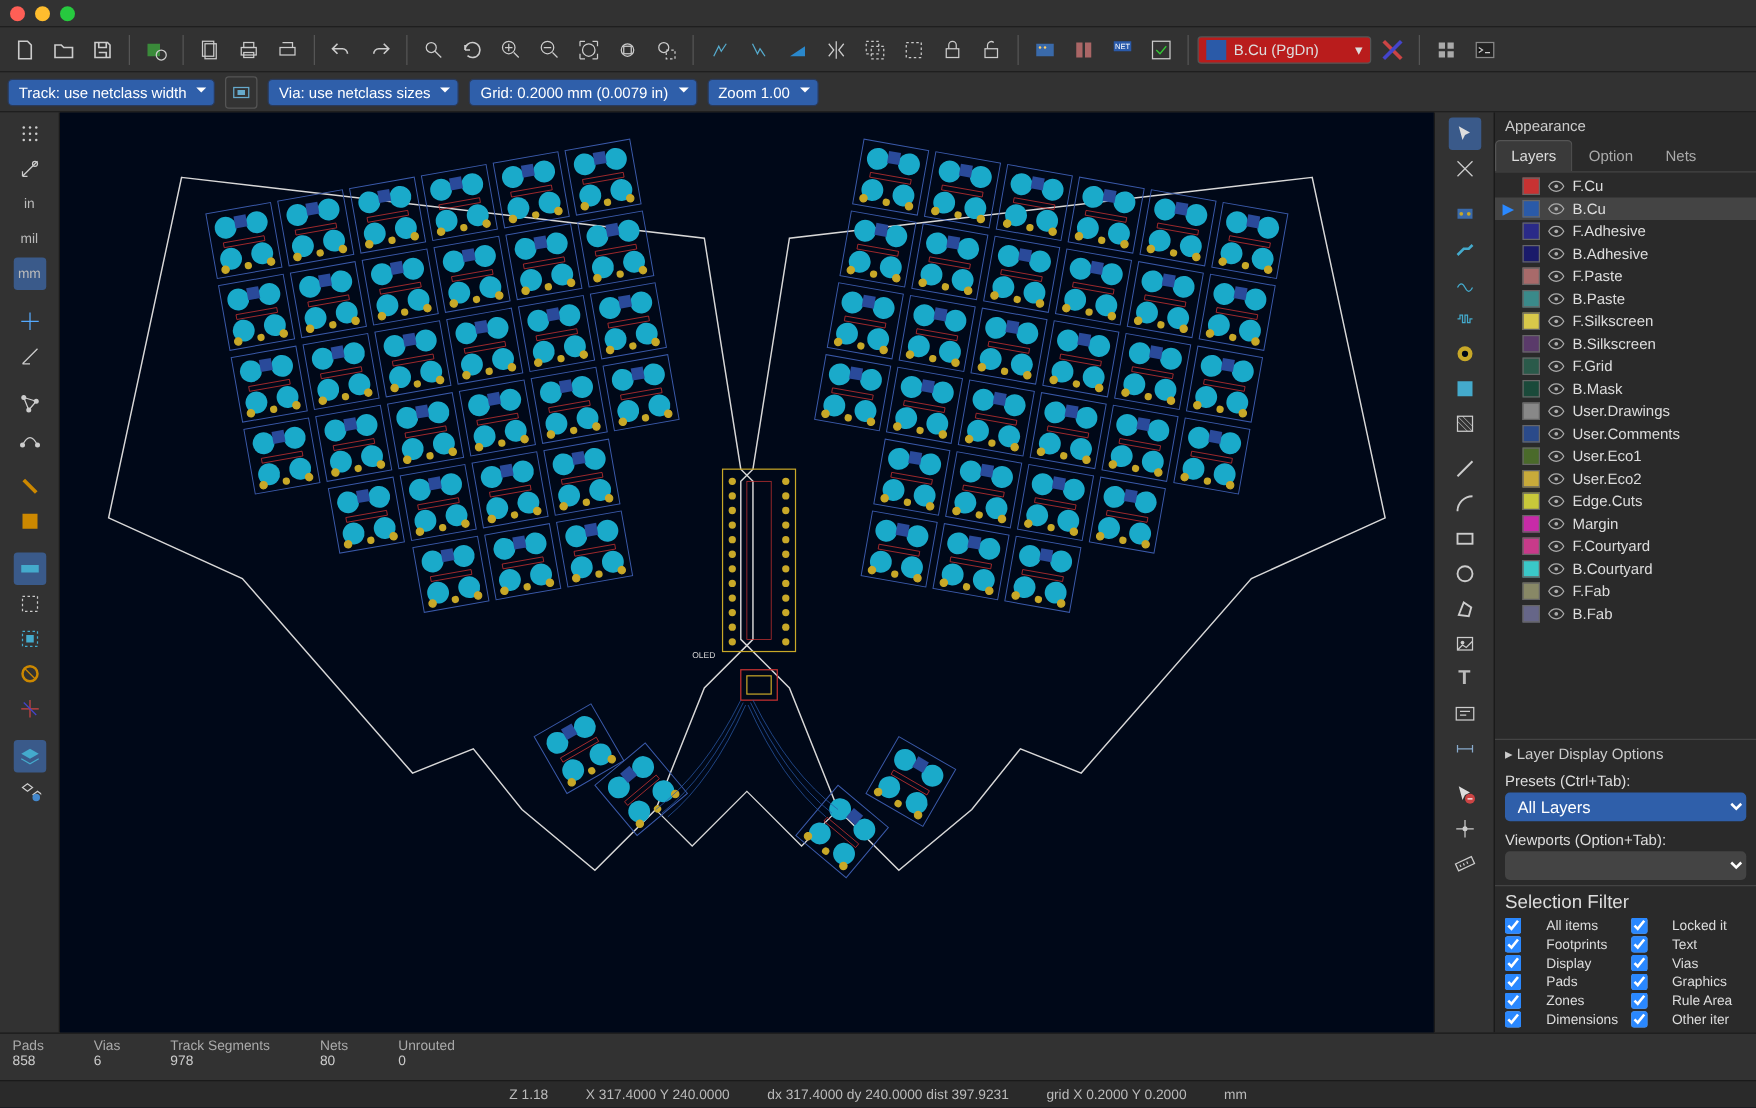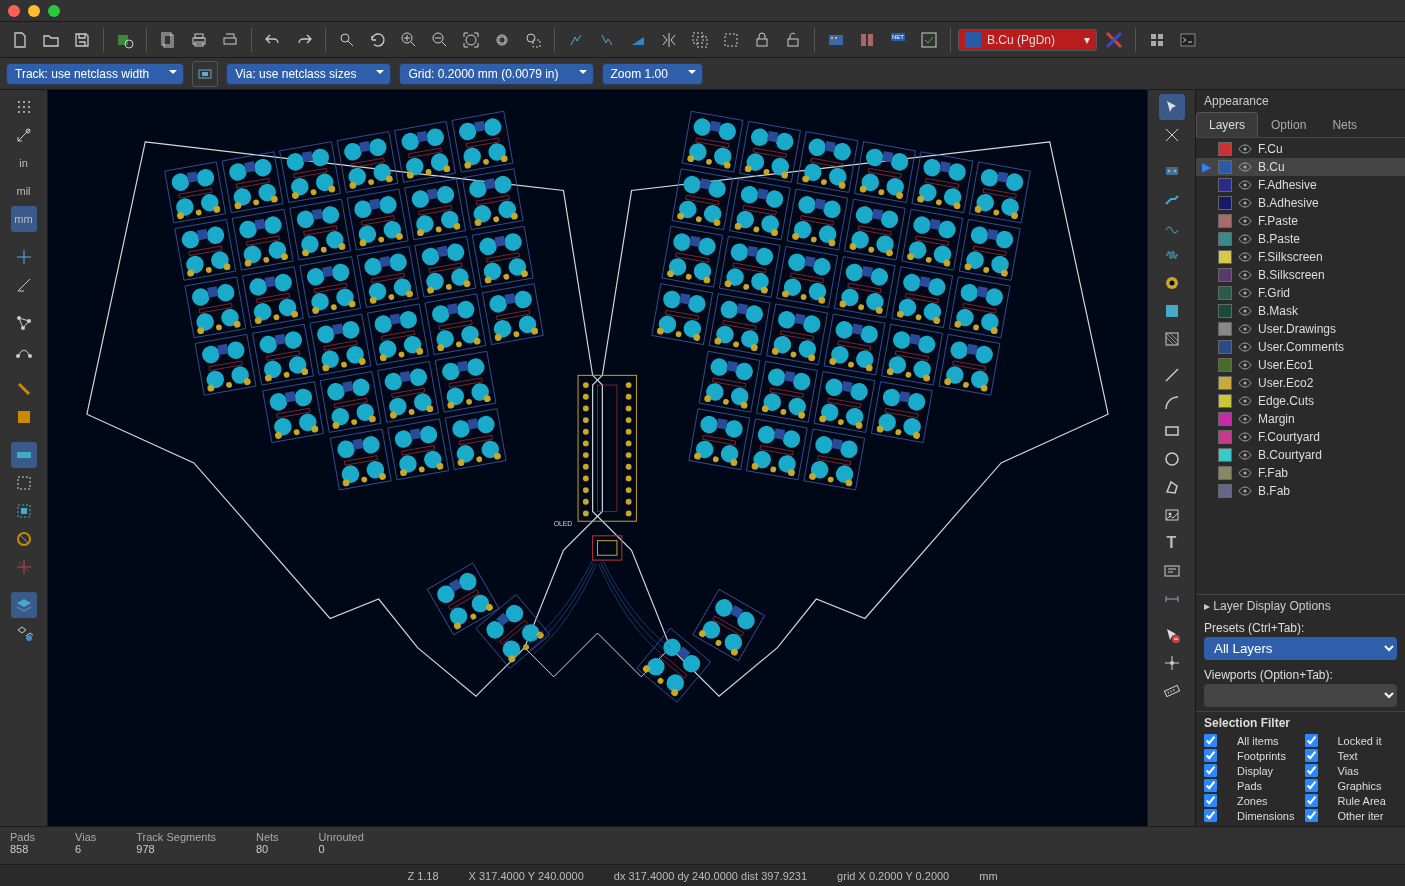--- a/index.html
+++ b/index.html
@@ -14,21 +14,21 @@
 
 
 .toolbar { height: 36px; background: #323232; display: flex; align-items: center; padding: 0 6px; gap: 3px; border-bottom: 1px solid #1a1a1a; }
 .tbtn { width: 28px; height: 28px; display: flex; align-items: center; justify-content: center; border-radius: 3px; color: #c8c8c8; cursor: pointer; }
 .tsep { width: 1px; height: 24px; background: #555; margin: 0 4px; }
 .layer-select { display: flex; align-items: center; gap: 6px; background: #b91c1c; border: 1px solid #555; padding: 2px 6px; border-radius: 3px; width: 139px; }
 .layer-swatch { width: 16px; height: 16px; background: #2a5aa8; }
 
 
 .toolbar2 { height: 32px; background: #323232; display: flex; align-items: center; padding: 0 6px; gap: 8px; border-bottom: 1px solid #1a1a1a; }
-.dd { background: #3a4a6a; color: #fff; border: 1px solid #2a3a5a; border-radius: 4px; padding: 3px 34px 3px 8px; font-size: 12px; position: relative; cursor: pointer; }
+.dd { background: #3a4a6a; color: #fff; border: 1px solid #2a3a5a; border-radius: 4px; padding: 3px 22px 3px 8px; font-size: 12px; position: relative; cursor: pointer; }
 .dd::after { content: ""; position: absolute; right: 6px; top: 50%; transform: translateY(-50%); border: 4px solid transparent; border-top-color: #fff; }
 .dd.blue { background: #2f5faa; }
 .sqbtn { width: 26px; height: 26px; border: 1px solid #555; border-radius: 3px; display: flex; align-items: center; justify-content: center; background: #333; }
 
 
 .main { flex: 1; display: flex; min-height: 0; }
 .left-toolbar, .right-toolbar { width: 48px; background: #323232; display: flex; flex-direction: column; align-items: center; padding: 4px 0; gap: 2px; border-right: 1px solid #1a1a1a; }
 .right-toolbar { border-right: none; border-left: 1px solid #1a1a1a; }
 .ltbtn { width: 26px; height: 26px; display: flex; align-items: center; justify-content: center; border-radius: 3px; color: #bbb; cursor: pointer; font-size: 11px; }
 .ltbtn.active { background: #3a5a8a; }
@@ -48,21 +48,21 @@
 .tri { width: 10px; color: #2a88ff; }
 .sw { width: 14px; height: 14px; border: 1px solid #666; }
 .eye { width: 14px; height: 14px; display: flex; align-items: center; justify-content: center; color: #aaa; }
 .layer-name { font-size: 12px; }
 
 .disclosure { padding: 4px 8px; font-size: 12px; color: #ccc; cursor: pointer; border-top: 1px solid #444; }
 .preset-row { padding: 4px 8px; font-size: 12px; }
 .preset-dd { width: 100%; background: #2f5faa; border: none; color: #fff; padding: 3px 6px; border-radius: 4px; margin-top: 2px; }
 
 .selfilter { border-top: 1px solid #444; padding: 4px 8px; }
-.selfilter h5 { font-size: 12px; font-weight: bold; margin-bottom: 4px; }
+.selfilter h5 { font-size: 15px; font-weight: normal; margin-bottom: 4px; }
 .sfgrid { display: grid; grid-template-columns: 1fr 1fr; gap: 2px 8px; }
 .sfitem { display: flex; align-items: center; gap: 20px; font-size: 11px; white-space: nowrap; }
 .sfitem input { accent-color: #2a88ff; }
 
 
 .statusbar1 { height: 38px; background: #323232; display: flex; padding: 4px 10px; gap: 40px; border-top: 1px solid #1a1a1a; }
 .sb1col { display: flex; flex-direction: column; font-size: 11px; color: #ccc; }
 .sb1col .lbl { color: #aaa; }
 .statusbar2 { height: 22px; background: #2a2a2a; display: flex; align-items: center; justify-content: center; gap: 30px; font-size: 11px; color: #bbb; border-top: 1px solid #1a1a1a; }
 .statusbar2 span { white-space: nowrap; }

